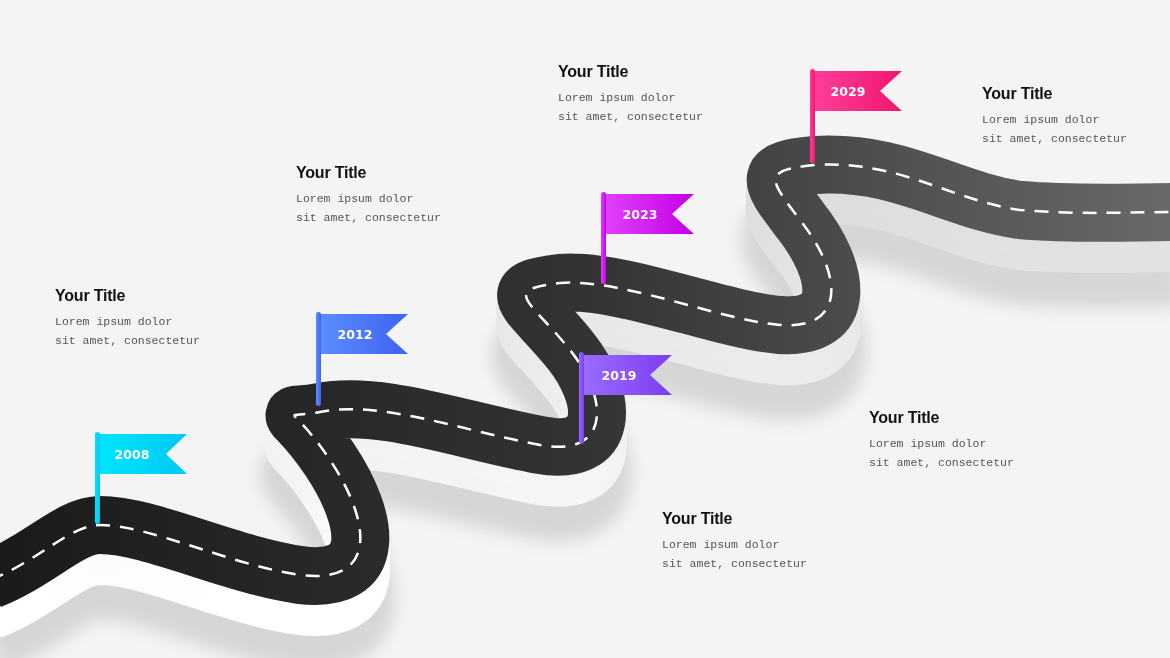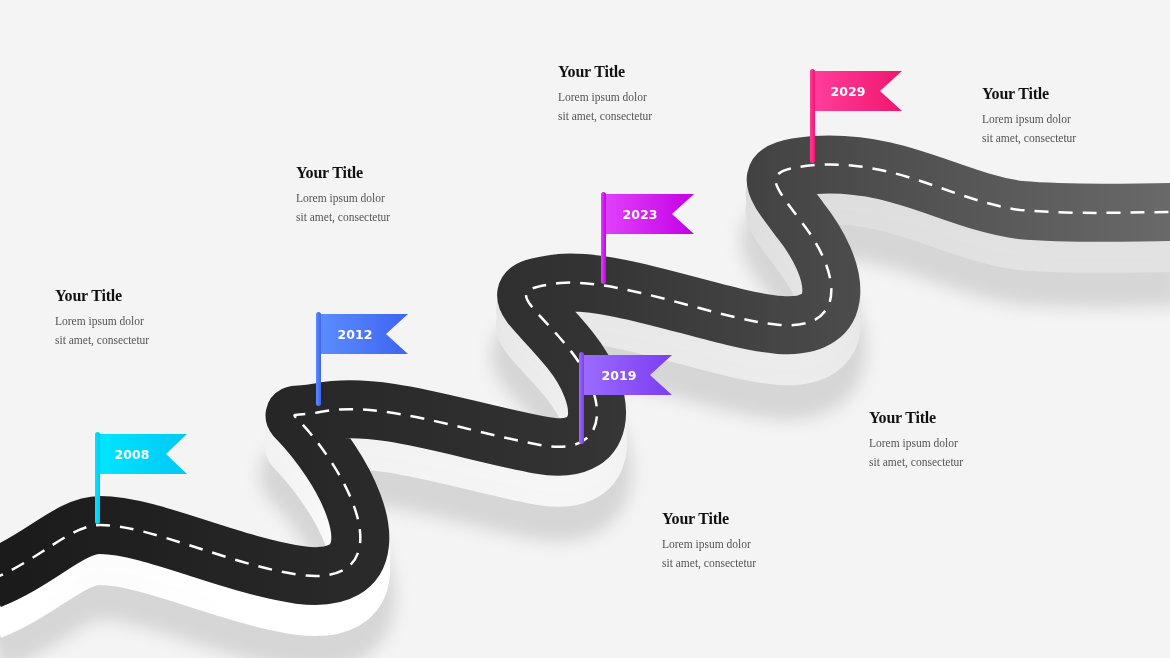--- a/index.html
+++ b/index.html
@@ -5,26 +5,26 @@
   html, body { margin: 0; padding: 0; }
   body {
     width: 1170px; height: 658px; overflow: hidden;
     background: #f4f4f4;
     font-family: "Liberation Sans", sans-serif;
     position: relative;
   }
   #scene { position: absolute; left: 0; top: 0; }
   .milestone-text { position: absolute; width: 200px; }
   .milestone-title {
-    font-family: Liberation Serif, serif;
+    font-family: Liberation Sans, sans-serif;
     font-weight: bold; font-size: 16px; color: #111;
     margin: 0 0 7px 0; letter-spacing: -0.2px;
   }
   .milestone-desc {
-    font-family: Liberation Serif, serif;
+    font-family: Liberation Mono, monospace;
     font-size: 11.5px; color: #555; line-height: 19px;
   }
   .flag-label {
     font-family: "DejaVu Sans", sans-serif;
     font-weight: bold; font-size: 12.5px; fill: #ffffff;
   }
 </style>
 </head>
 <body>
 

